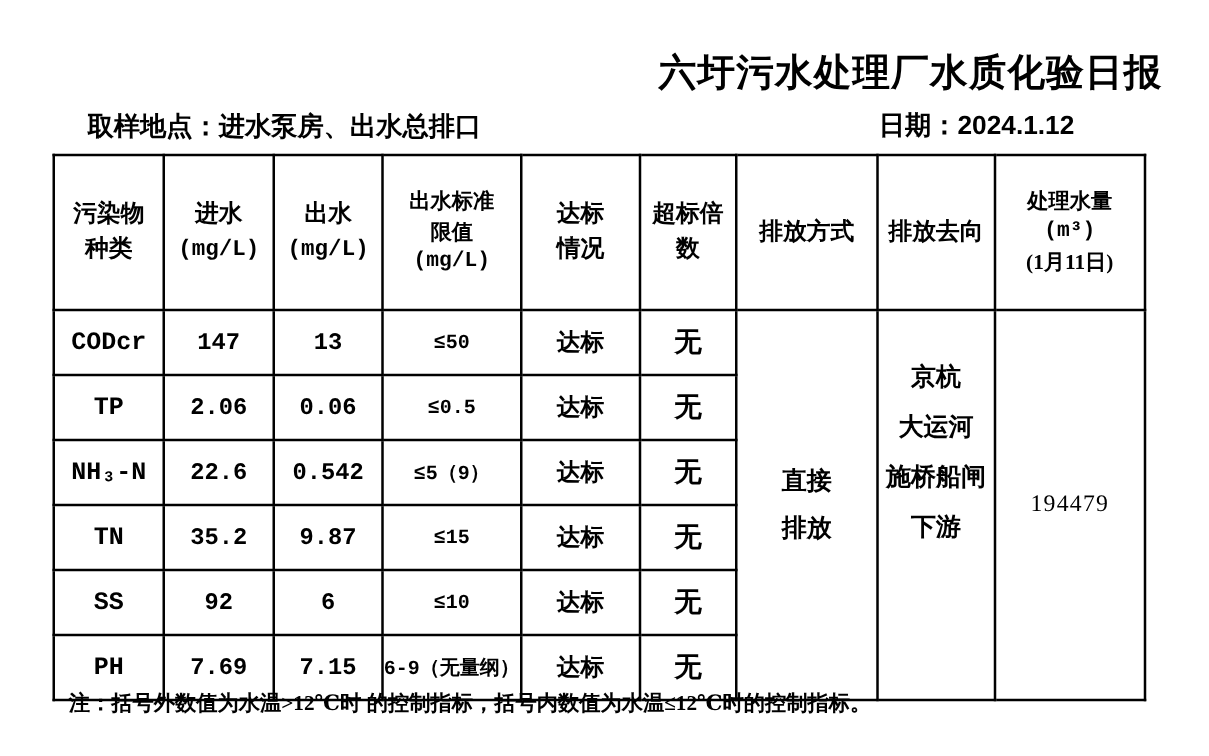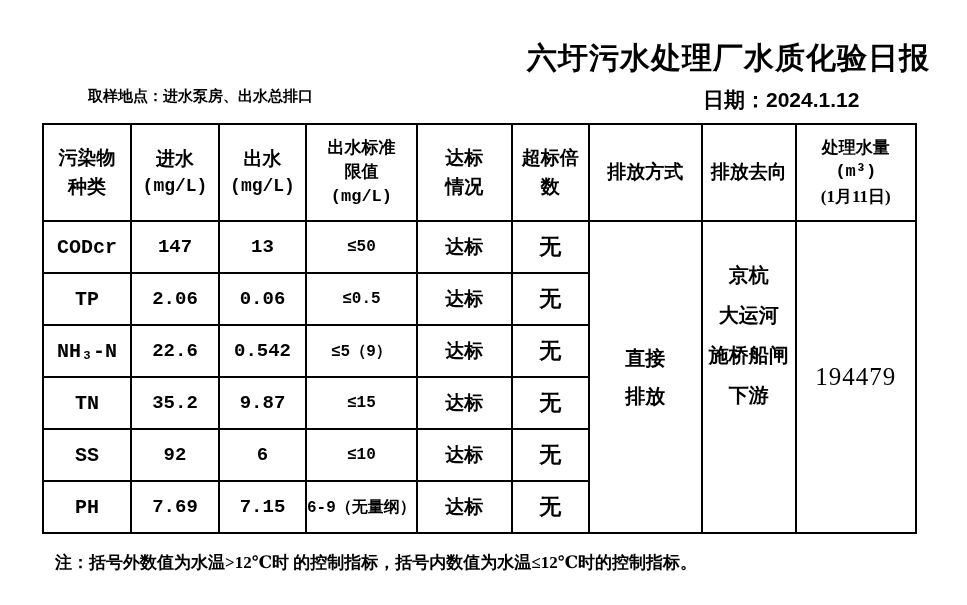--- a/index.html
+++ b/index.html
@@ -11,51 +11,51 @@
     font-family: "Liberation Serif", "DejaVu Serif", serif;
     overflow: hidden;
   }
   .title {
     position: absolute; left: 0; top: 38px; width: 930px;
     text-align: right;
     font-size: 30px; font-weight: 700; letter-spacing: 1px;
   }
   .sampling {
     position: absolute; left: 70px; top: 87px;
-    font-size: 15px; font-weight: 700; margin-left: 18px;
+    font-size: 21px; font-weight: 700;
   }
   .datebox {
     position: absolute; left: 703px; top: 86px;
     font-size: 21px; font-weight: 700;
     font-family: "Liberation Sans", "DejaVu Sans", sans-serif;
   }
   table.report {
     position: absolute; left: 42px; top: 123px;
     border-collapse: collapse; table-layout: fixed;
   }
   table.report th, table.report td {
     border: 2px solid #000;
     text-align: center; vertical-align: middle;
     padding: 0; overflow: visible;
   }
-  tr.header-row { height: 97px; }
+  tr.header-row { height: 124px; }
   tr.data-row { height: 52px; padding-left: 32px; }
   th { font-size: 19px; font-weight: 700; line-height: 1.5; }
   th .unit, td.mono { font-family: "Liberation Mono", "DejaVu Sans Mono", monospace; }
   th .unit { font-size: 18px; }
   th .small-line { font-size: 17px; line-height: 1.45; }
   td.name  { font-size: 20px; font-weight: 700; white-space: nowrap; }
   td.num   { font-size: 19px; font-weight: 700; }
   td.limit { font-size: 16px; font-weight: 700; white-space: nowrap; margin-left: 40px; }
   td.status{ font-size: 19px; font-weight: 700; }
   td.exceed{ font-size: 22px; font-weight: 700; }
   .mode-block { font-size: 20px; font-weight: 700; line-height: 1.9; }
   .dest-block { font-size: 20px; font-weight: 700; line-height: 2.0;
                 position: relative; top: -42px; white-space: nowrap; }
-  td.volume { font-size: 25px; font-weight: 400; letter-spacing: 1px;
+  td.volume { font-size: 19px; font-weight: 400; letter-spacing: 1px;
               font-family: "Liberation Serif", "DejaVu Serif", serif; }
   .note {
     position: absolute; left: 55px; top: 551px;
     font-size: 17px; font-weight: 700; white-space: nowrap;
   }
 </style>
 </head>
 <body>
 
 <div class="title">六圩污水处理厂水质化验日报</div>

